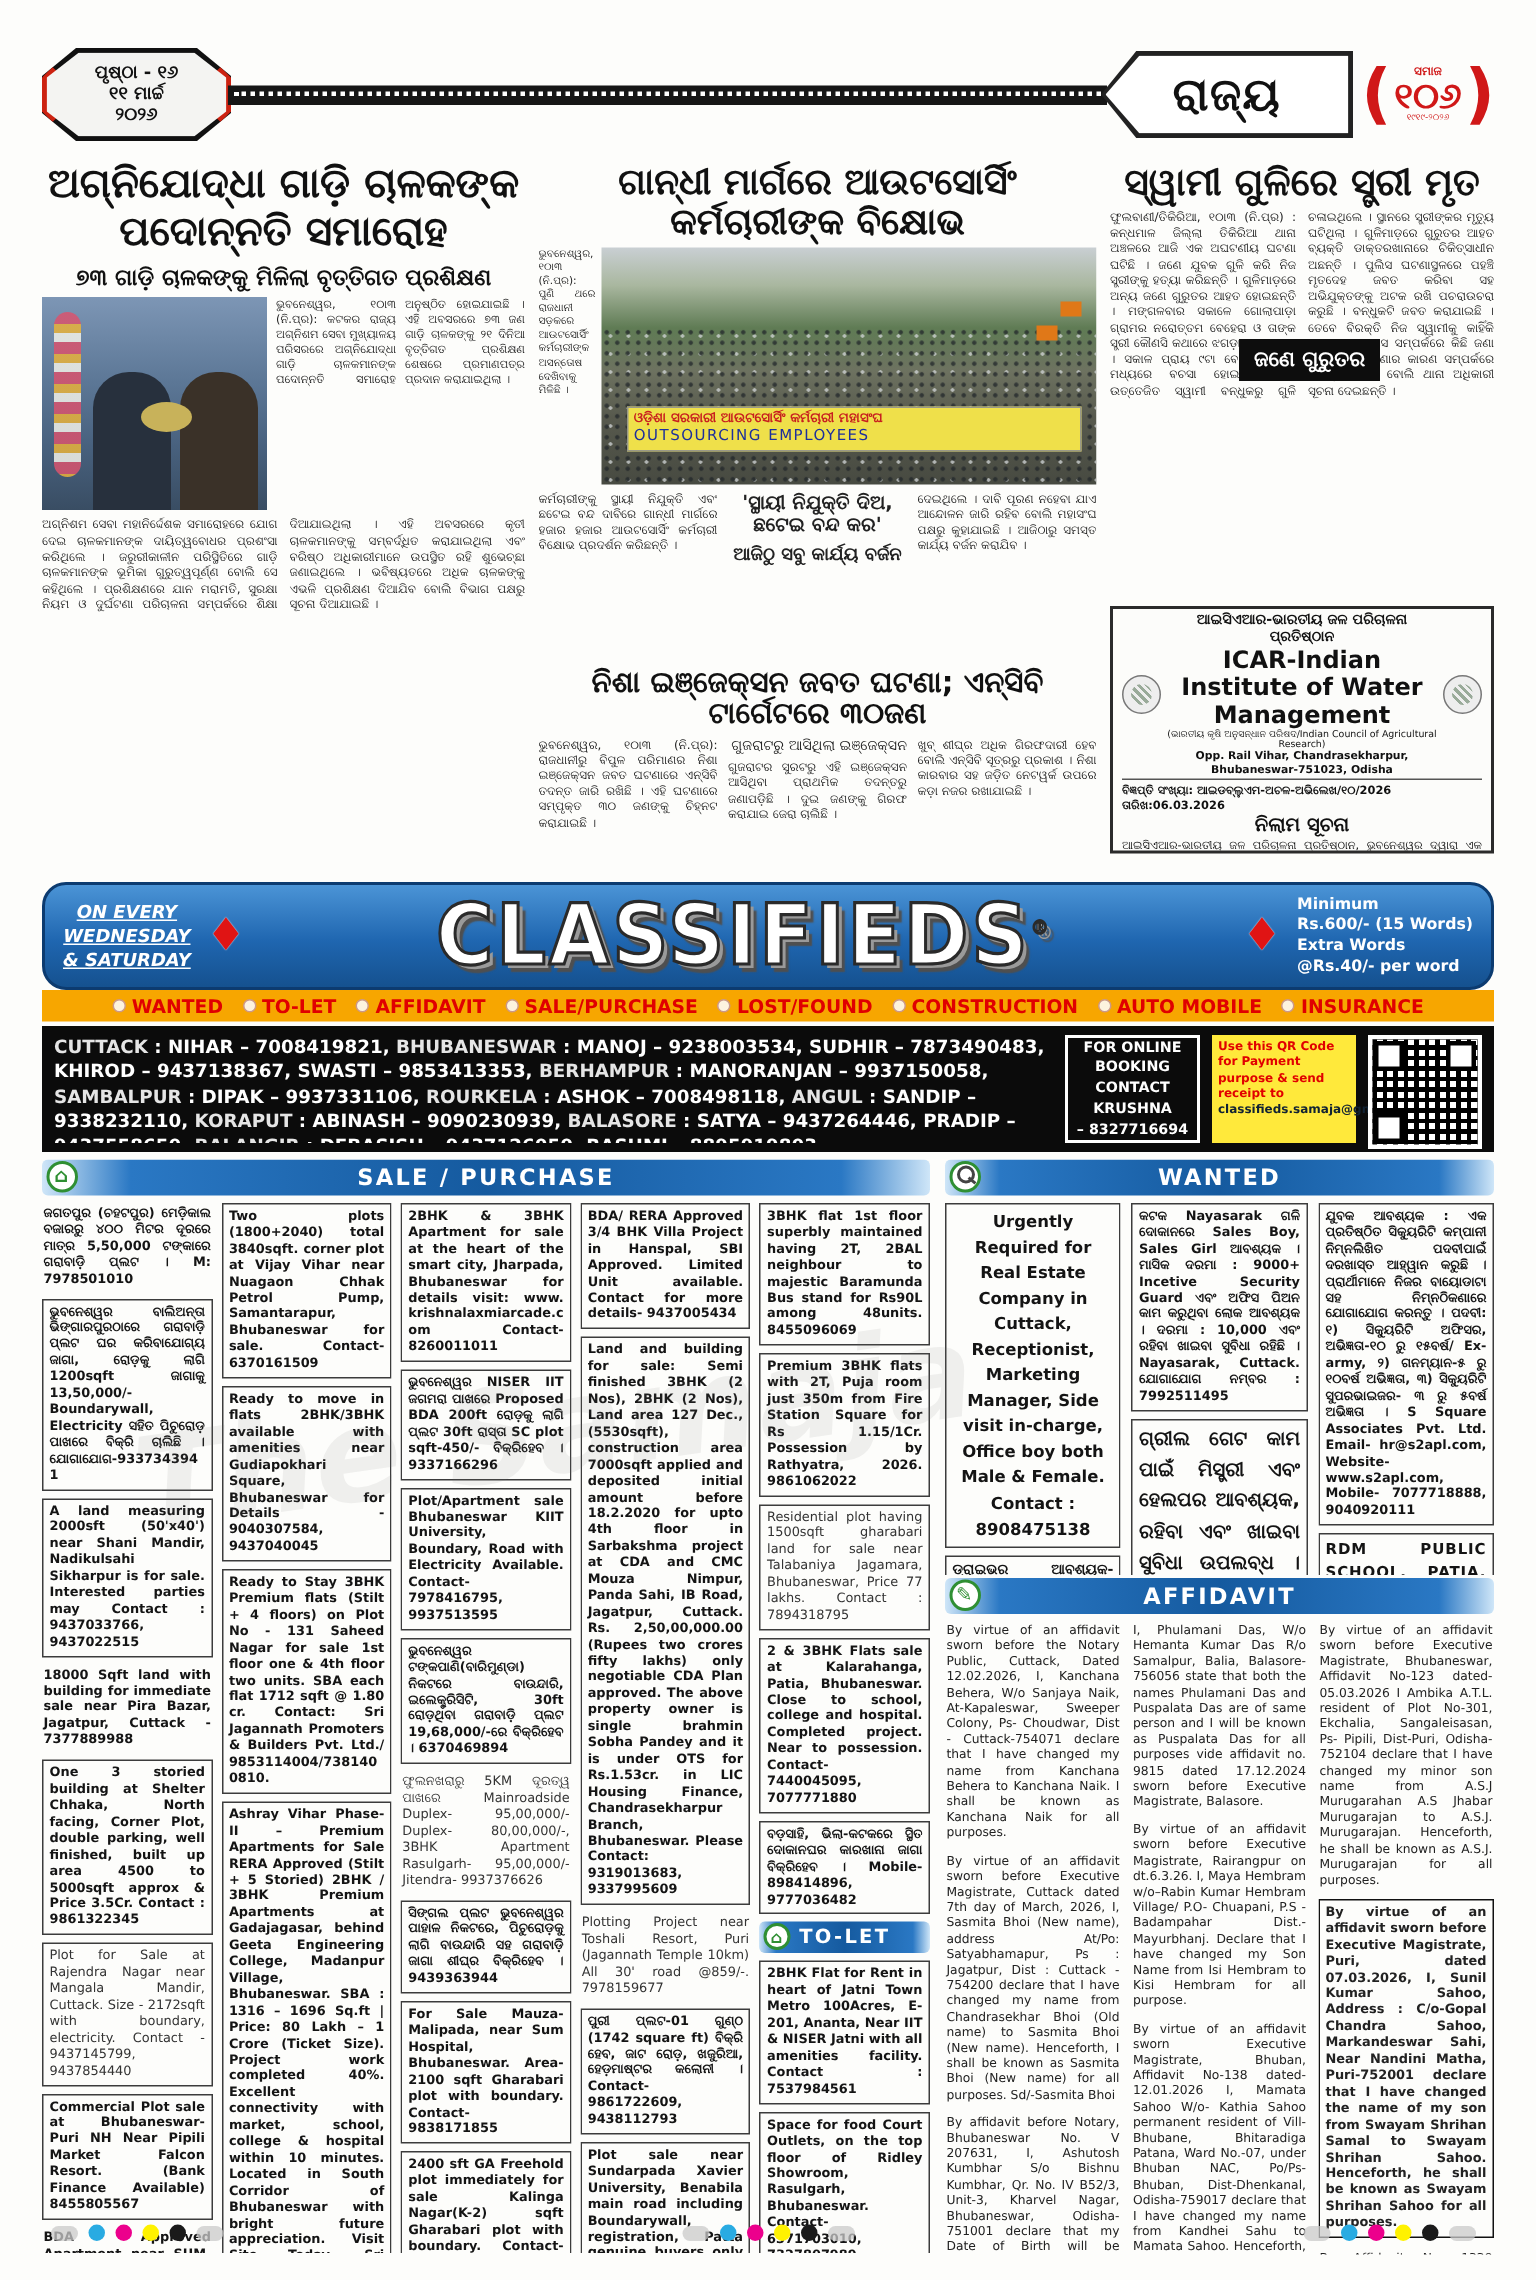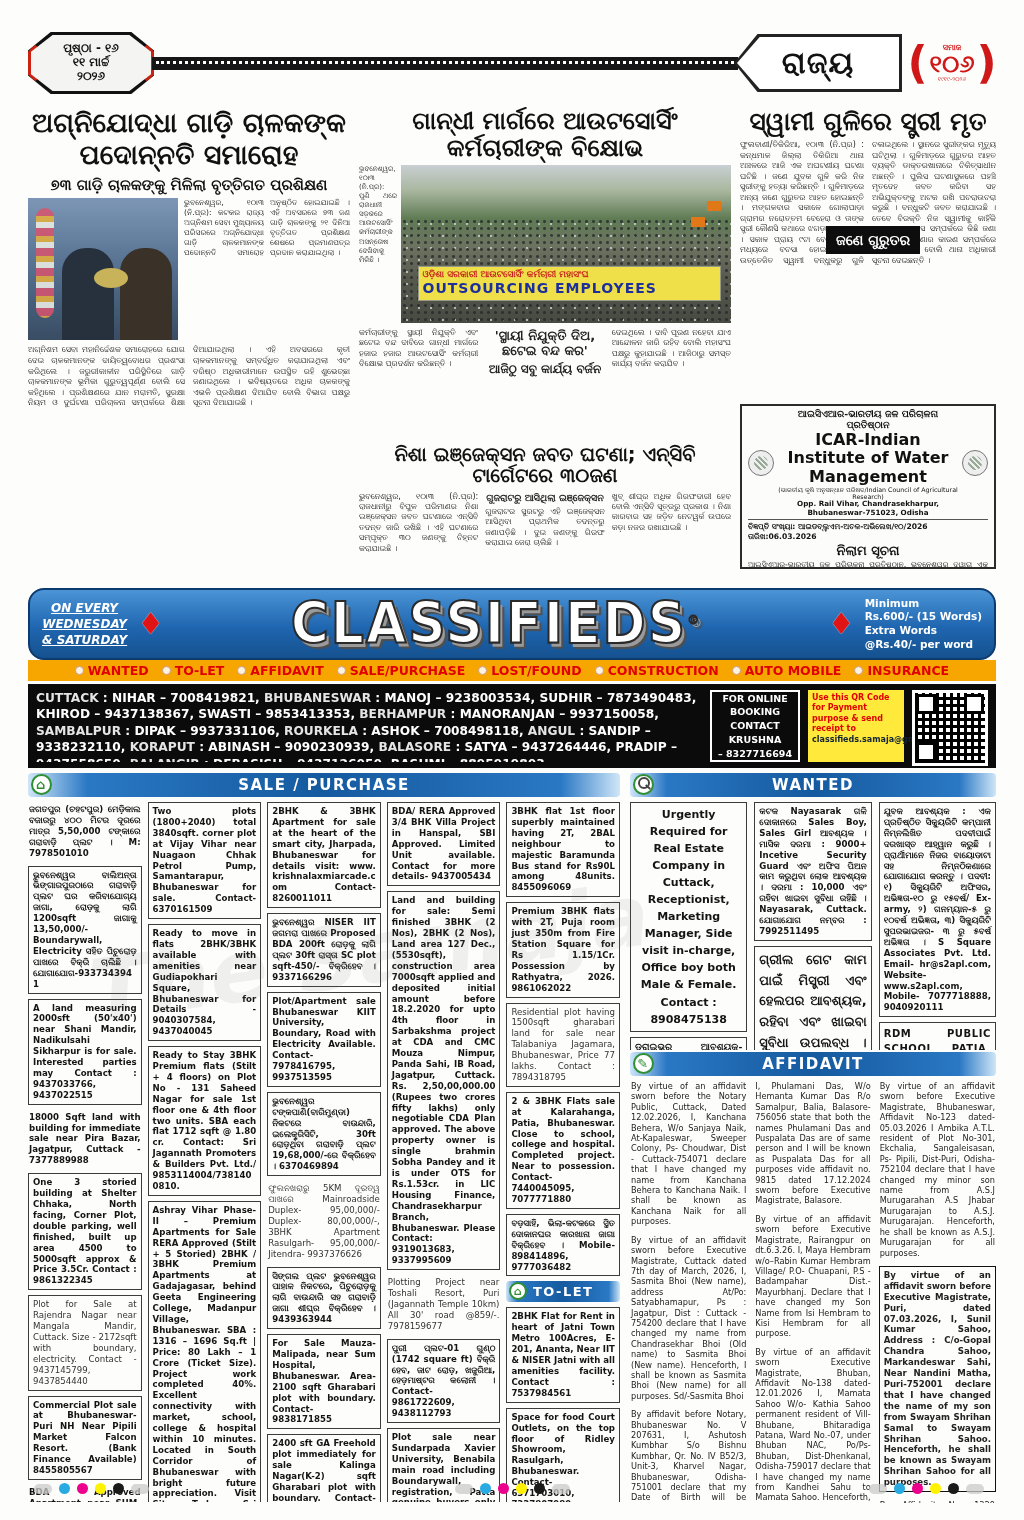--- a/index.html
+++ b/index.html
@@ -53,30 +53,30 @@
   .mid-row{display:flex;gap:4px;margin-top:3px;}
   .mid-side{width:38px;flex:0 0 auto;font-size:7px;line-height:1.3;text-align:justify;color:#222;overflow:hidden;height:158px;}
   .photo-protest{flex:1;height:158px;position:relative;overflow:hidden;
     background:linear-gradient(180deg,#c9cfd3 0%,#a9b79f 16%,#5f7b54 34%,#6d7260 52%,#57594d 72%,#474a41 100%);}
   .photo-protest::after{content:"";position:absolute;inset:34% 0 0 0;
     background-image:radial-gradient(#22272b 1.2px,transparent 1.7px),radial-gradient(#d4d8da 1px,transparent 1.4px);
     background-size:7px 7px,12px 12px;opacity:.75;}
   .protest-banner{position:absolute;left:5%;right:3%;bottom:14%;background:#efe04a;border:1px solid #998;z-index:3;
     text-align:left;padding:2px 4px;line-height:1.25;}
   .protest-banner .l1{color:#c81f1f;font-weight:bold;font-size:9px;}
-  .protest-banner .l2{color:#1d2f9c;font-weight:bold;font-size:14px;letter-spacing:1px;}
+  .protest-banner .l2{color:#1d2f9c;font-weight:normal;font-size:10px;letter-spacing:1px;}
   .flag{position:absolute;width:14px;height:10px;background:#e07818;right:10px;top:36px;z-index:2;}
   .flag.f2{right:26px;top:52px;}
   .mid-cols{display:flex;gap:7px;margin-top:5px;height:110px;overflow:hidden;}
   .mc{flex:1;font-size:8px;line-height:1.3;text-align:justify;color:#222;overflow:hidden;}
   .quote1{font-size:13px;font-weight:bold;text-align:center;line-height:1.2;}
   .quote2{font-size:12px;font-weight:bold;text-align:center;margin-top:3px;}
   .ncb-h{margin-top:6px;text-align:center;font-size:19.5px;font-weight:bold;line-height:1.1;}
   .ncb-cols{display:flex;gap:7px;margin-top:5px;height:118px;overflow:hidden;}
-  .ncb-sub{font-size:9.5px;font-weight:bold;text-align:center;margin-bottom:3px;}
+  .ncb-sub{font-size:9.5px;font-weight:normal;text-align:right;margin-bottom:3px;}
   
   .right-body{column-count:2;column-gap:8px;height:258px;overflow:hidden;position:relative;margin-top:4px;}
   .grave-badge{position:absolute;top:86px;left:86px;background:#0d0d0d;color:#fff;font-weight:bold;font-size:14px;
     padding:5px 10px;z-index:5;}
   
   .icar{border:2px solid #2b2b2b;margin-top:6px;padding:3px 6px 4px;height:154px;overflow:hidden;background:#fcfcfa;}
   .icar-head{display:flex;align-items:center;gap:4px;border-bottom:1px solid #555;padding-bottom:2px;}
   .icar-logo{width:24px;height:24px;border:1px solid #777;border-radius:50%;flex:0 0 auto;position:relative;background:#eee;}
   .icar-logo::after{content:"";position:absolute;inset:5px;border-radius:50%;background:repeating-linear-gradient(45deg,#9a9,#9a9 2px,#eee 2px,#eee 4px);}
   .icar-head-text{flex:1;text-align:center;line-height:1.15;}

